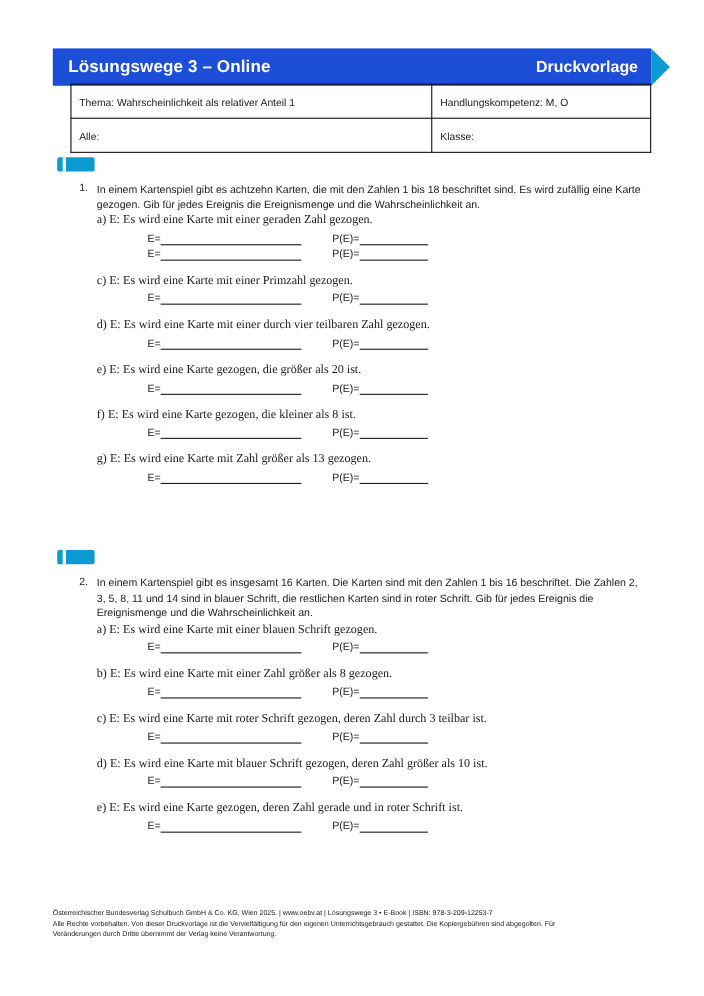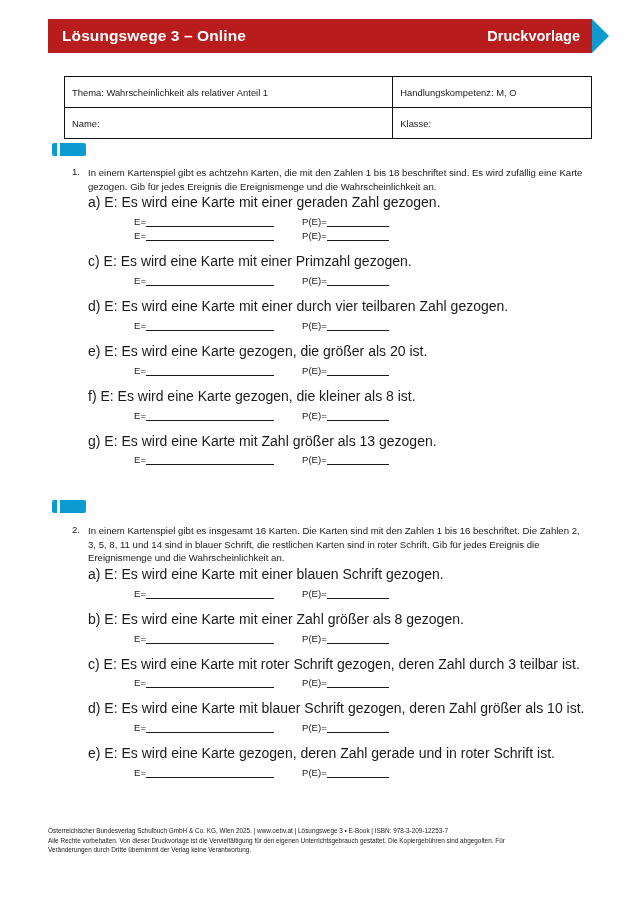--- a/index.html
+++ b/index.html
@@ -20,24 +20,24 @@
     width: 640px;
     height: 905px;
     box-sizing: border-box;
     padding: 0;
   }
 
   
   .header {
     position: absolute;
     left: 48px;
-    top: 19px;
+    top: 44px;
     width: 544px;
     height: 34px;
-    background: #b91c1c;
+    background: #1d4ed8;
     display: flex;
     align-items: center;
     justify-content: space-between;
   }
   .header::after {
     content: "";
     position: absolute;
     right: -17px;
     top: 0;
     width: 0;
@@ -118,22 +118,23 @@
     flex: 1;
     font-size: 9.6px;
     line-height: 1.42;
     padding-left: 8px;
   }
   .sub-list {
     margin: 0;
     padding: 0 0 0 32px;
   }
   .sub-item {
-    font-size: 14px;
+    font-size: 11px;
     line-height: 1.42;
+    font-family: Liberation Serif, serif;
   }
   .sub-item.first { margin-top: 0px; }
   .sub-item { margin-top: 11px; }
   .answer-row {
     display: flex;
     margin-top: 3px;
     padding-left: 46px;
     font-size: 9.6px;
   }
   .ans-e {
@@ -174,21 +175,21 @@
     <span class="header-right">Druckvorlage</span>
   </div>
 
   <table class="info-table">
     <tbody>
         <tr>
       <td class="col-left">Thema: Wahrscheinlichkeit als relativer Anteil 1</td>
       <td class="col-right">Handlungskompetenz: M, O</td>
     </tr>
     <tr>
-      <td class="col-left">Name:</td>
+      <td class="col-left">Alle:</td>
       <td class="col-right">Klasse:</td>
     </tr>
   </tbody>
     </table>
 
   <div class="ex-marker" style="top:143px;"></div>
 
   <div class="exercise" style="top:166px;">
     <div class="ex-head">
       <div class="ex-num">1.</div>

